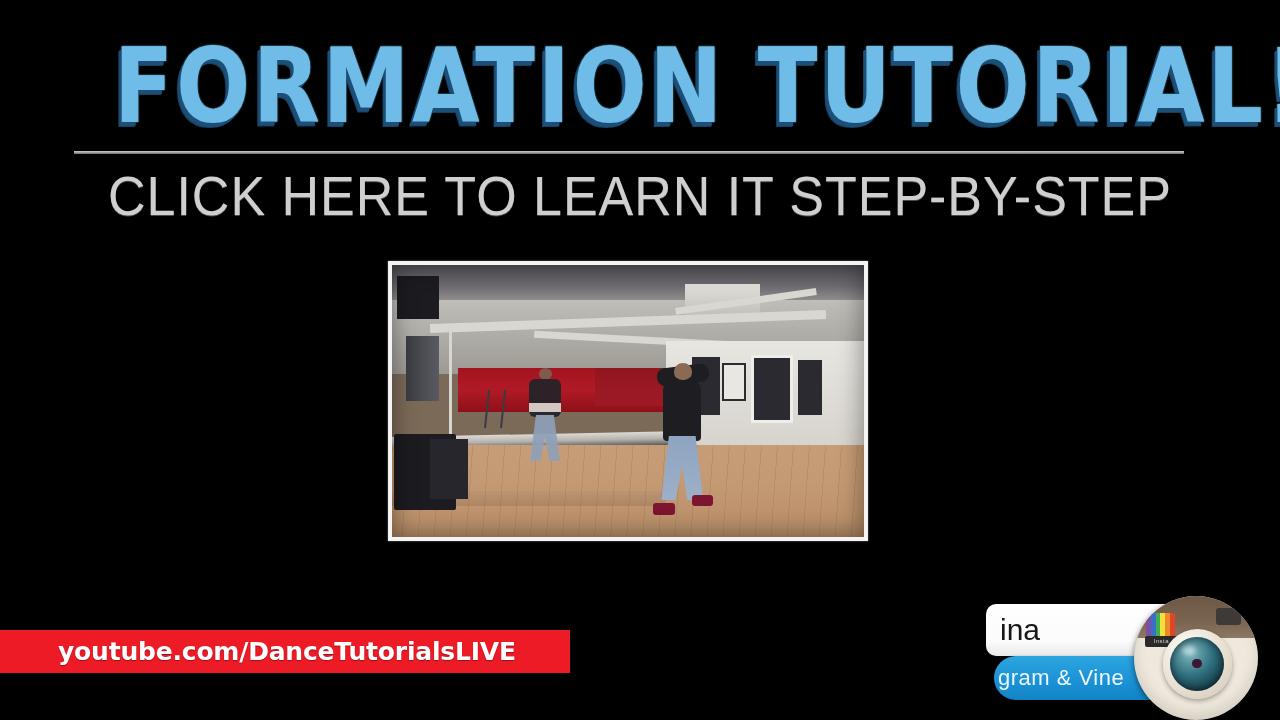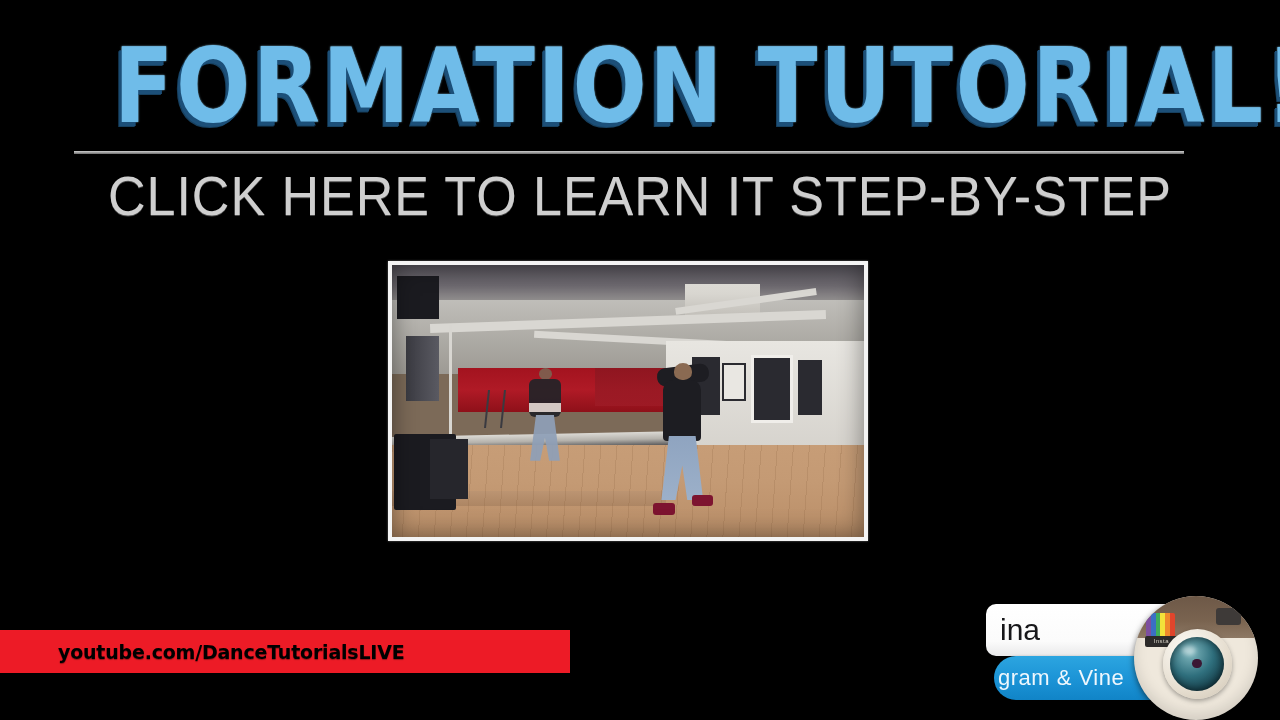--- a/index.html
+++ b/index.html
@@ -255,24 +255,24 @@
     top: 630px;
     width: 570px;
     height: 43px;
     background: #ed1b26;
     display: flex;
     align-items: center;
     cursor: pointer;
   }
   .yt-banner-text {
     margin-left: 58px;
-    color: #000000;
+    color: #ffffff;
     font-family: "DejaVu Sans", sans-serif;
     font-weight: 700;
-    font-size: 19px;
+    font-size: 25px;
     letter-spacing: -0.2px;
     white-space: nowrap;
     text-shadow: 0 1px 1px rgba(0,0,0,0.35);
   }
 
   
   .ig-overlay {
     position: absolute;
     left: 986px;
     top: 596px;

